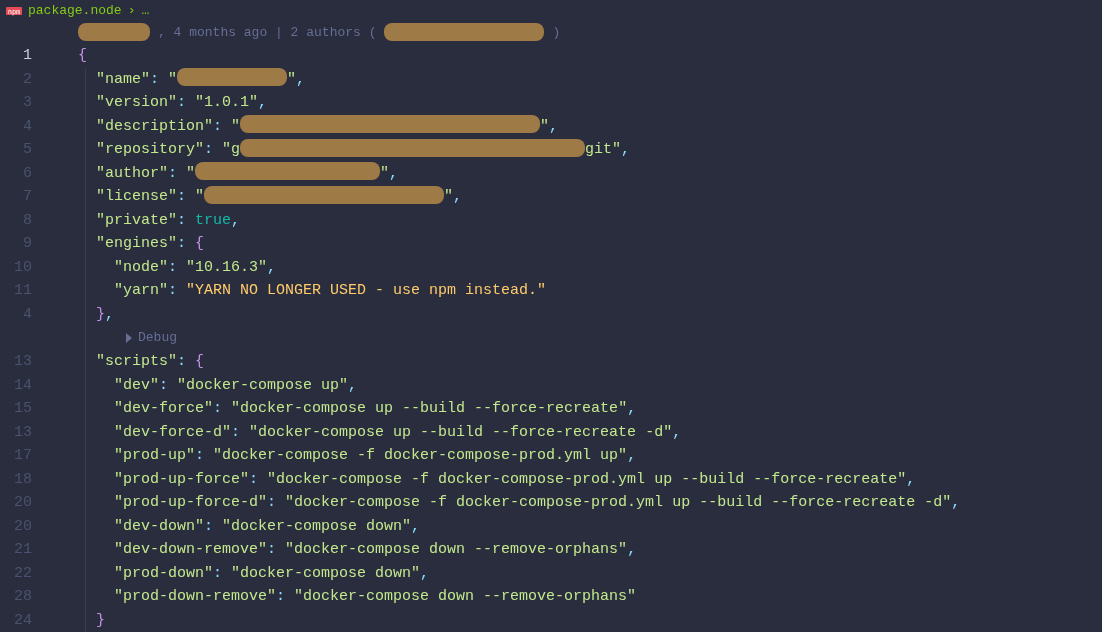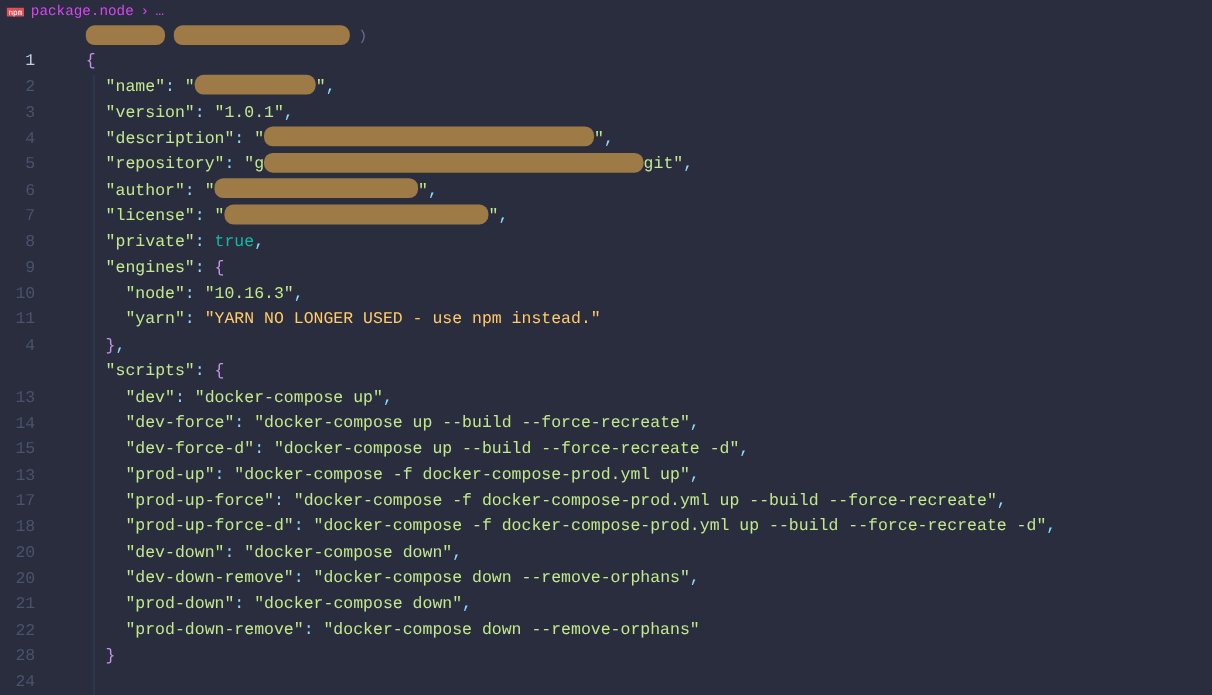--- a/index.html
+++ b/index.html
@@ -12,21 +12,21 @@
     width: 1102px;
     height: 632px;
     overflow: hidden;
   }
   .breadcrumb {
     height: 22px;
     padding: 2px 6px;
     display: flex;
     align-items: center;
     gap: 6px;
-    color: #d946ef;
+    color: #84cc16;
     font-size: 13px;
   }
   .breadcrumb-icon {
     display: inline-flex;
     align-items: center;
   }
   .codelens {
     color: #676e95;
     font-size: 13px;
     padding-left: 78px;
@@ -107,20 +107,21 @@
         <text x="8" y="9" font-size="7" text-anchor="middle" fill="#fff" font-family="monospace">npm</text>
       </svg>
   </span>
   <span>package.node</span>
   <span>›</span>
   <span>…</span>
 </div>
 
 <div class="codelens">
   <span class="smudge" style="width:72px"></span>
+  <span>, 4 months ago | 2 authors (</span>
   <span class="smudge" style="width:160px"></span>
   <span>)</span>
 </div>
 
 <div class="editor">
   <div class="gutter">
     <div class="ln active">1</div>
     <div class="ln">2</div>
     <div class="ln">3</div>
     <div class="ln">4</div>
@@ -168,20 +169,24 @@
     <div class="line">  <span class="c-key">"private"</span><span class="c-punc">: </span><span class="c-bool">true</span><span class="c-punc">,</span></div>
 
     <div class="line">  <span class="c-key">"engines"</span><span class="c-punc">: </span><span class="c-brace">{</span></div>
 
     <div class="line">    <span class="c-key">"node"</span><span class="c-punc">: </span><span class="c-str">"10.16.3"</span><span class="c-punc">,</span></div>
 
     <div class="line">    <span class="c-key">"yarn"</span><span class="c-punc">: </span><span class="c-val">"YARN NO LONGER USED - use npm instead."</span></div>
 
     <div class="line">  <span class="c-brace">}</span><span class="c-punc">,</span></div>
 
+    <div class="codelens-inline">
+      <span class="tri"></span>
+      <span>Debug</span>
+    </div>
 
     <div class="line">  <span class="c-key">"scripts"</span><span class="c-punc">: </span><span class="c-brace">{</span></div>
 
     <div class="line">    <span class="c-key">"dev"</span><span class="c-punc">: </span><span class="c-str">"docker-compose up"</span><span class="c-punc">,</span></div>
     <div class="line">    <span class="c-key">"dev-force"</span><span class="c-punc">: </span><span class="c-str">"docker-compose up --build --force-recreate"</span><span class="c-punc">,</span></div>
     <div class="line">    <span class="c-key">"dev-force-d"</span><span class="c-punc">: </span><span class="c-str">"docker-compose up --build --force-recreate -d"</span><span class="c-punc">,</span></div>
     <div class="line">    <span class="c-key">"prod-up"</span><span class="c-punc">: </span><span class="c-str">"docker-compose -f docker-compose-prod.yml up"</span><span class="c-punc">,</span></div>
     <div class="line">    <span class="c-key">"prod-up-force"</span><span class="c-punc">: </span><span class="c-str">"docker-compose -f docker-compose-prod.yml up --build --force-recreate"</span><span class="c-punc">,</span></div>
     <div class="line">    <span class="c-key">"prod-up-force-d"</span><span class="c-punc">: </span><span class="c-str">"docker-compose -f docker-compose-prod.yml up --build --force-recreate -d"</span><span class="c-punc">,</span></div>
     <div class="line">    <span class="c-key">"dev-down"</span><span class="c-punc">: </span><span class="c-str">"docker-compose down"</span><span class="c-punc">,</span></div>

